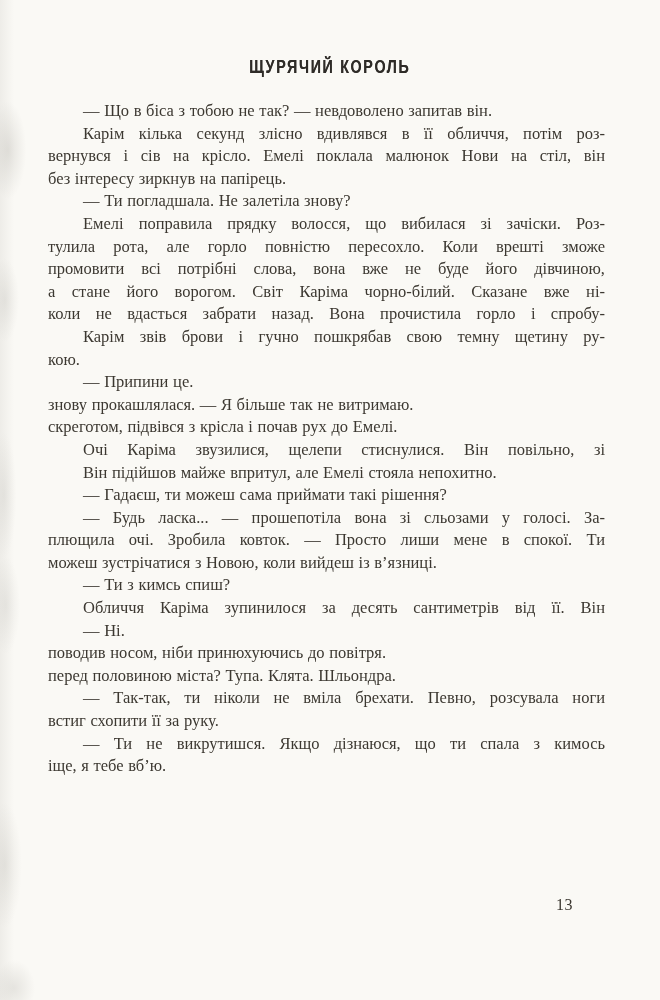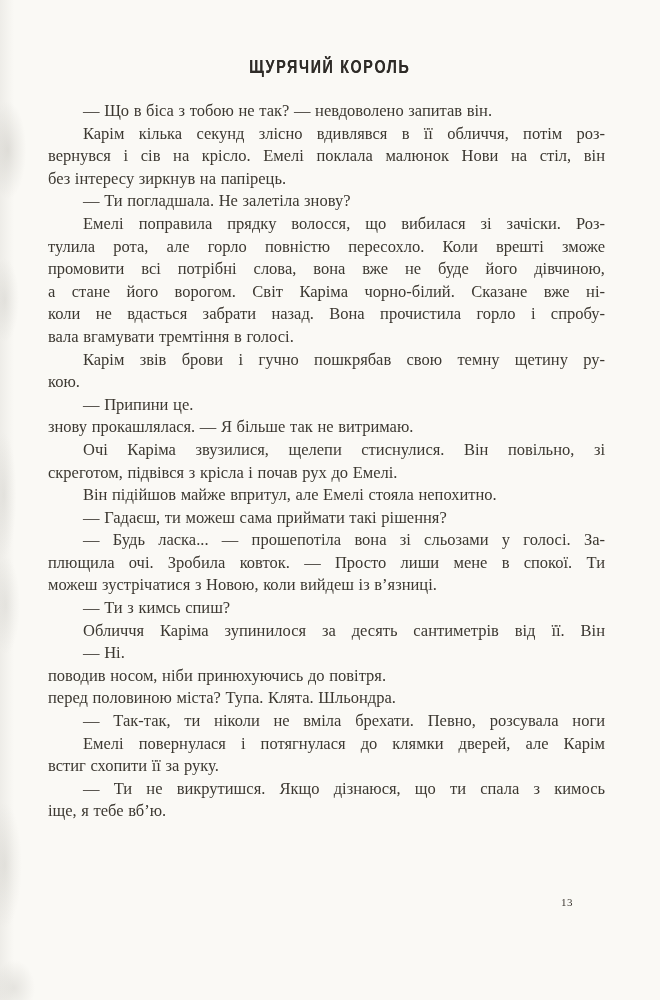--- a/index.html
+++ b/index.html
@@ -68,21 +68,21 @@
     text-align: justify;
     text-align-last: justify;
   }
   .line.indent {
     text-indent: 35px;
   }
   .page-number {
     position: absolute;
     top: 896px;
     right: 87px;
-    font-size: 11px;
+    font-size: 16px;
     letter-spacing: 0.5px;
     color: var(--fg, #3c3831);
   }
 </style>
 </head>
 <body>
 
 <div class="page">
   <div class="scan-artifacts"></div>
 
@@ -94,38 +94,36 @@
       <div class="line indent">— Що в біса з тобою не так? — невдоволено запитав він.</div>
       <div class="line indent just">Карім кілька секунд злісно вдивлявся в її обличчя, потім роз-</div>
       <div class="line just">вернувся і сів на крісло. Емелі поклала малюнок Нови на стіл, він</div>
       <div class="line">без інтересу зиркнув на папірець.</div>
       <div class="line indent">— Ти погладшала. Не залетіла знову?</div>
       <div class="line indent just">Емелі поправила прядку волосся, що вибилася зі зачіски. Роз-</div>
       <div class="line just">тулила рота, але горло повністю пересохло. Коли врешті зможе</div>
       <div class="line just">промовити всі потрібні слова, вона вже не буде його дівчиною,</div>
       <div class="line just">а стане його ворогом. Світ Каріма чорно-білий. Сказане вже ні-</div>
       <div class="line just">коли не вдасться забрати назад. Вона прочистила горло і спробу-</div>
-      <div class="line">вала вгамувати тремтіння в голосі.</div>
       <div class="line indent just">Карім звів брови і гучно пошкрябав свою темну щетину ру-</div>
       <div class="line">кою.</div>
       <div class="line indent">— Припини це.</div>
       <div class="line">знову прокашлялася. — Я більше так не витримаю.</div>
+      <div class="line">скреготом, підвівся з крісла і почав рух до Емелі.</div>
       <div class="line indent just">Очі Каріма звузилися, щелепи стиснулися. Він повільно, зі</div>
-      <div class="line">скреготом, підвівся з крісла і почав рух до Емелі.</div>
       <div class="line indent">Він підійшов майже впритул, але Емелі стояла непохитно.</div>
       <div class="line indent">— Гадаєш, ти можеш сама приймати такі рішення?</div>
       <div class="line indent just">— Будь ласка... — прошепотіла вона зі сльозами у голосі. За-</div>
       <div class="line just">плющила очі. Зробила ковток. — Просто лиши мене в спокої. Ти</div>
       <div class="line">можеш зустрічатися з Новою, коли вийдеш із в’язниці.</div>
       <div class="line indent">— Ти з кимсь спиш?</div>
       <div class="line indent just">Обличчя Каріма зупинилося за десять сантиметрів від її. Він</div>
       <div class="line indent">— Ні.</div>
       <div class="line">поводив носом, ніби принюхуючись до повітря.</div>
       <div class="line">перед половиною міста? Тупа. Клята. Шльондра.</div>
       <div class="line indent just">— Так-так, ти ніколи не вміла брехати. Певно, розсувала ноги</div>
-      <div class="line indent just">Емелі повернулася і потягнулася до клямки дверей, але Карім</div>
       <div class="line">встиг схопити її за руку.</div>
       <div class="line indent just">— Ти не викрутишся. Якщо дізнаюся, що ти спала з кимось</div>
       <div class="line">іще, я тебе вб’ю.</div>
     </div>
 
   <div class="page-number">13</div>
 </div>
 
 </body></html>

